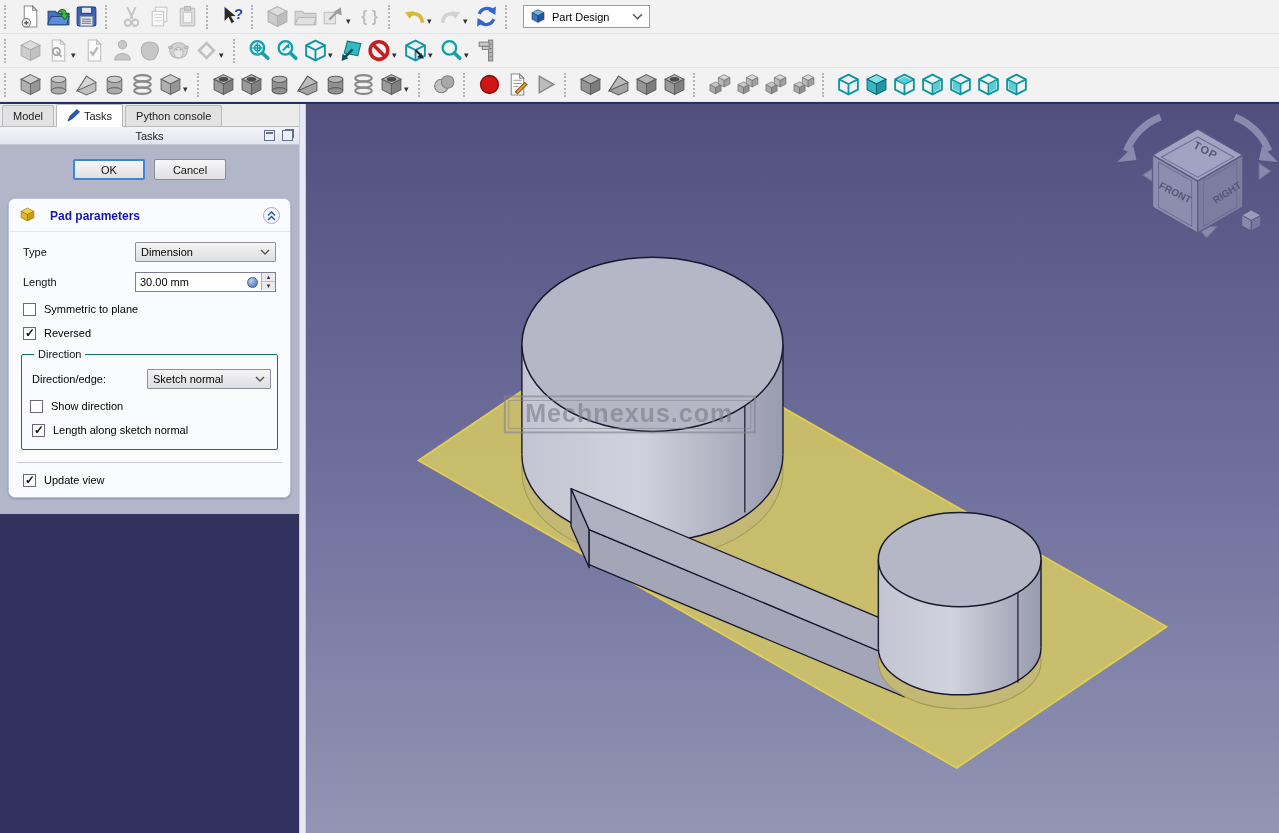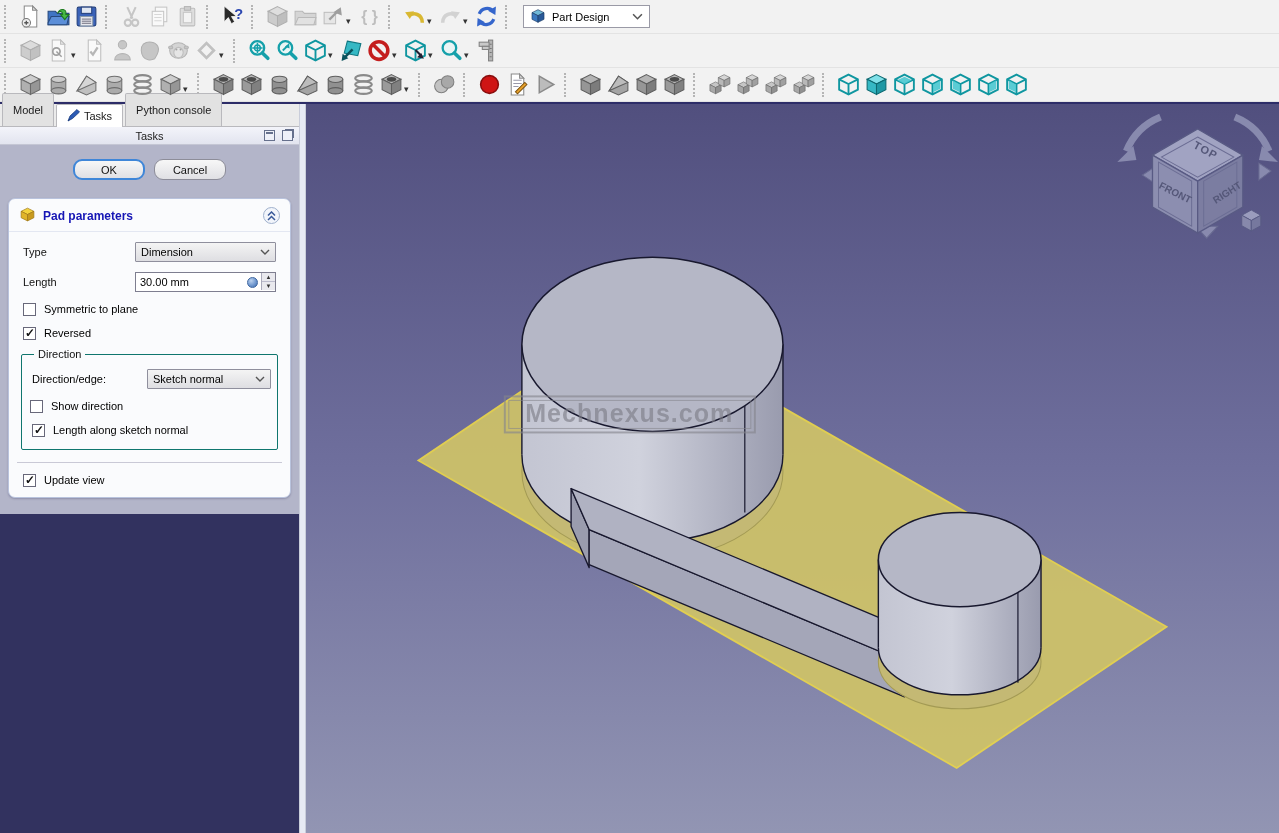--- a/index.html
+++ b/index.html
@@ -23,46 +23,46 @@
 
   
   .main { flex:1; display:flex; min-height:0; }
   .left { width:299px; display:flex; flex-direction:column; background:#b3b5c9; }
   .splitter { width:7px; background:#e7eaf4; border-left:1px solid #c9cdda; border-right:1px solid #c9cdda; }
   .viewport { flex:1; position:relative; }
   .viewport svg { display:block; width:100%; height:100%; }
 
   
   .tabbar { height:23px; background:#ebebeb; display:flex; align-items:flex-end; border-bottom:1px solid #b9b9bd; flex:none; }
-  .tab { height:33px; display:flex; align-items:center; gap:4px; padding:0 10px;
+  .tab { height:21px; display:flex; align-items:center; gap:4px; padding:0 10px;
     background:#e2e2e2; border:1px solid #b9b9bd; border-bottom:none; margin-left:2px;
     color:#1a1a1a; border-radius:2px 2px 0 0; }
   .tab.active { background:#fff; height:23px; margin-bottom:-1px; font-weight:400; }
 
   
   .panel-titlebar { height:18px; background:linear-gradient(#f3f4fa,#e2e4ef); display:flex;
     align-items:center; justify-content:center; position:relative; color:#222; flex:none;
     border-bottom:1px solid #c4c6d4; }
   .pt-btns { position:absolute; right:6px; top:3px; display:flex; gap:7px; }
   .pt-btn { width:11px; height:11px; border:1px solid #66708c; background:#eef0f8; position:relative; }
   .pt-btn.dock::after { content:""; position:absolute; left:1px; right:1px; top:1px; height:2px; background:#66708c; }
   .pt-btn.float { box-shadow:2px -2px 0 -1px #66708c; }
 
   
   .tasks-top { background:#b3b5c9; padding:14px 0 16px 0; flex:none; }
   .btn-row { display:flex; justify-content:center; gap:9px; margin-bottom:18px; }
   .btn { min-width:72px; height:21px; font-family:inherit; font-size:11px; color:#111;
-    background:linear-gradient(#f7f7f7,#e0e0e4); border:1px solid #8d8d99; border-radius:9px; }
+    background:linear-gradient(#f7f7f7,#e0e0e4); border:1px solid #8d8d99; border-radius:2px; }
   .btn.ok { border:2px solid #3f86d8; }
   .tasks-dark { flex:1; background:#32325f; }
 
   
   .pad-panel { margin:0 8px; background:#fafbfd; border:1px solid #b9c3dd; border-radius:7px;
     padding-bottom:10px; box-shadow:0 1px 2px rgba(30,30,80,.25); }
-  .pad-header { display:flex; align-items:center; gap:7px; padding:7px 10px 6px 10px;
+  .pad-header { display:flex; align-items:center; gap:14px; padding:7px 10px 6px 10px;
     border-bottom:1px solid #e3e7f2; }
   .pad-title { color:#1515b5; font-weight:bold; font-size:12px; }
   .collapse { margin-left:auto; width:17px; height:17px; border:1px solid #9fb0cc; border-radius:50%;
     display:flex; align-items:center; justify-content:center; background:#f2f5fb; }
   .form-row { display:flex; align-items:center; margin:10px 14px 0 14px; }
   .form-row .lbl { color:#111; }
   .form-row .ctrl { margin-left:auto; }
   .combo { height:20px; background:linear-gradient(#f4f4f4,#dedee2); border:1px solid #8f8f9d;
     display:flex; align-items:center; padding:0 5px; border-radius:1px; }
   .combo-val { flex:1; color:#000; }

